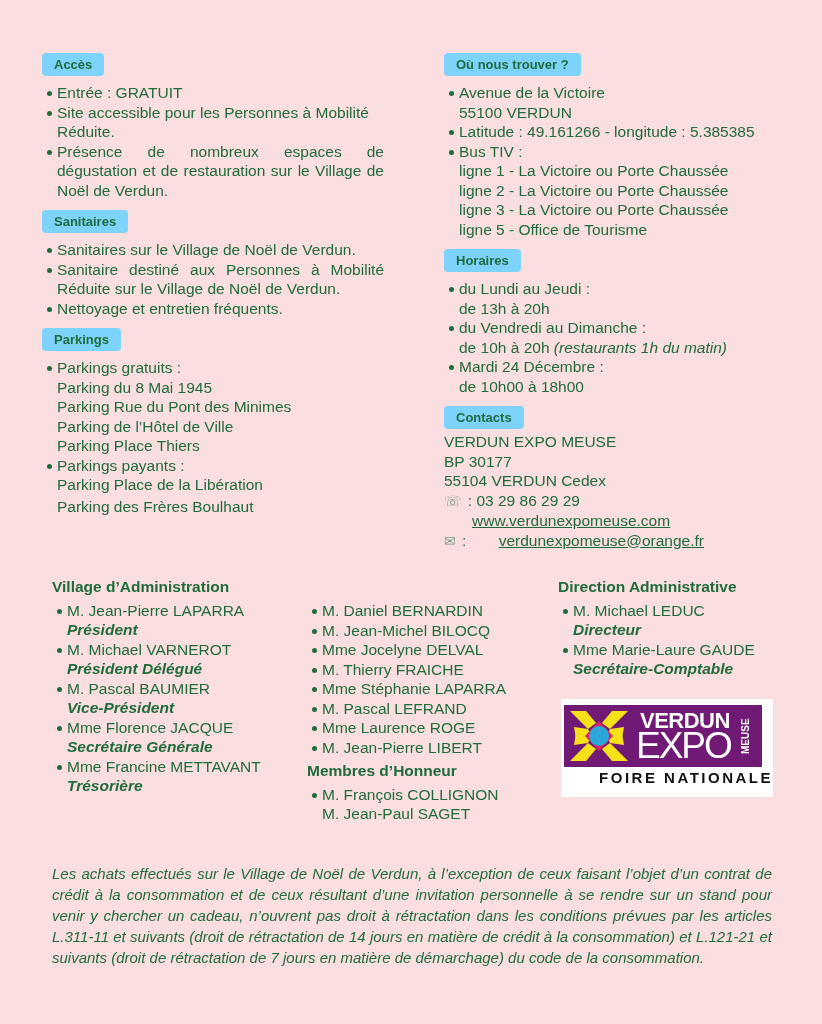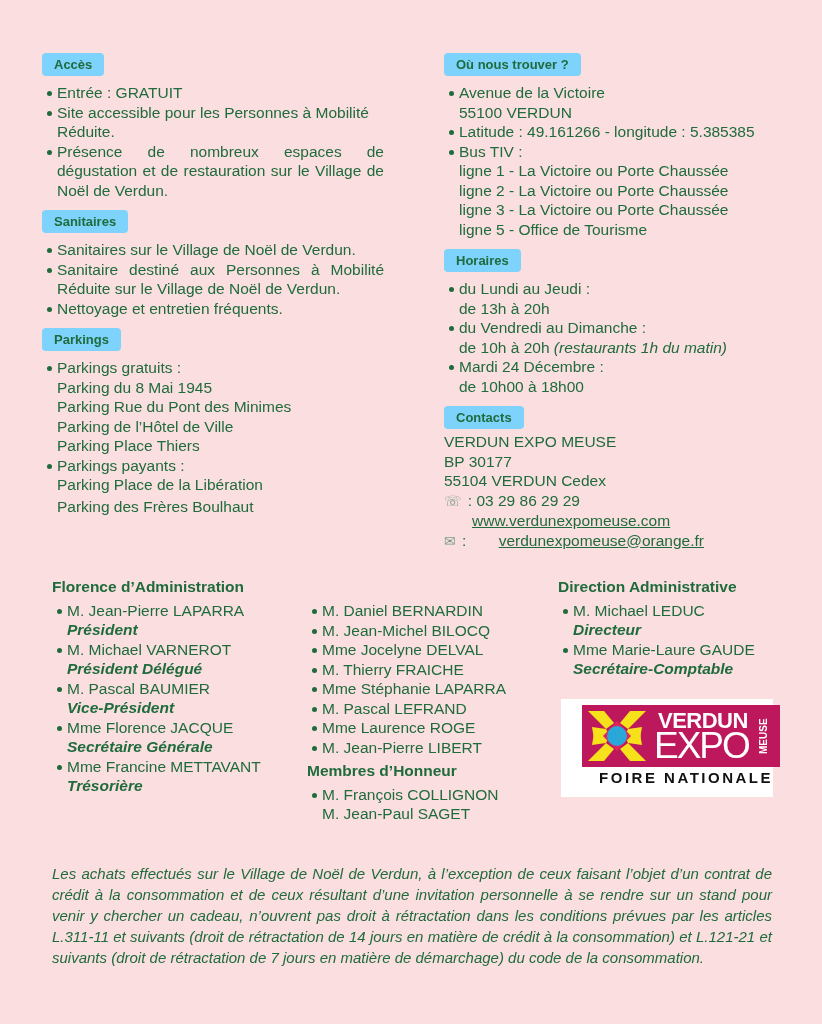--- a/index.html
+++ b/index.html
@@ -55,22 +55,22 @@
     text-align: justify;
     text-align-last: left;
   }
   .logo {
     position: absolute;
     left: 561px; top: 699px;
     width: 212px; height: 98px;
     background: #ffffff;
   }
   .logo-red {
-    position: absolute; left: 21px; top: 6px; width: 198px; height: 62px;
-    background: #be185d;
+    position: absolute; left: 3px; top: 6px; width: 198px; height: 62px;
+    background: #701a75;
   }
   .logo-bottom {
     position: absolute; left: 0; top: 70px; width: 212px;
     text-align: right;
     font-weight: bold; font-size: 15px; letter-spacing: 2.5px;
     color: #111;
   }
   .logo-verdun {
     position: absolute; left: 76px; top: 3px;
     color: #fff; font-weight: bold; font-size: 22px; letter-spacing: -0.5px;
@@ -180,21 +180,21 @@
     </div>
     <div class="plain">
       <span class="ico">✉</span>
       <span>:</span>
       <a class="link">verdunexpomeuse@orange.fr</a>
     </div>
   </div>
 </div>
 
 <div class="col" style="left:52px; top:577px; width:250px;">
-  <div class="group-title">Florence d’Administration</div>
+  <div class="group-title">Village d’Administration</div>
   <ul class="blist board">
     <li class="bullet">
       <span class="sub">M. Jean-Pierre LAPARRA</span>
       <span class="role">Président</span>
     </li>
     <li class="bullet">
       <span class="sub">M. Michael VARNEROT</span>
       <span class="role">Président Délégué</span>
     </li>
     <li class="bullet">

